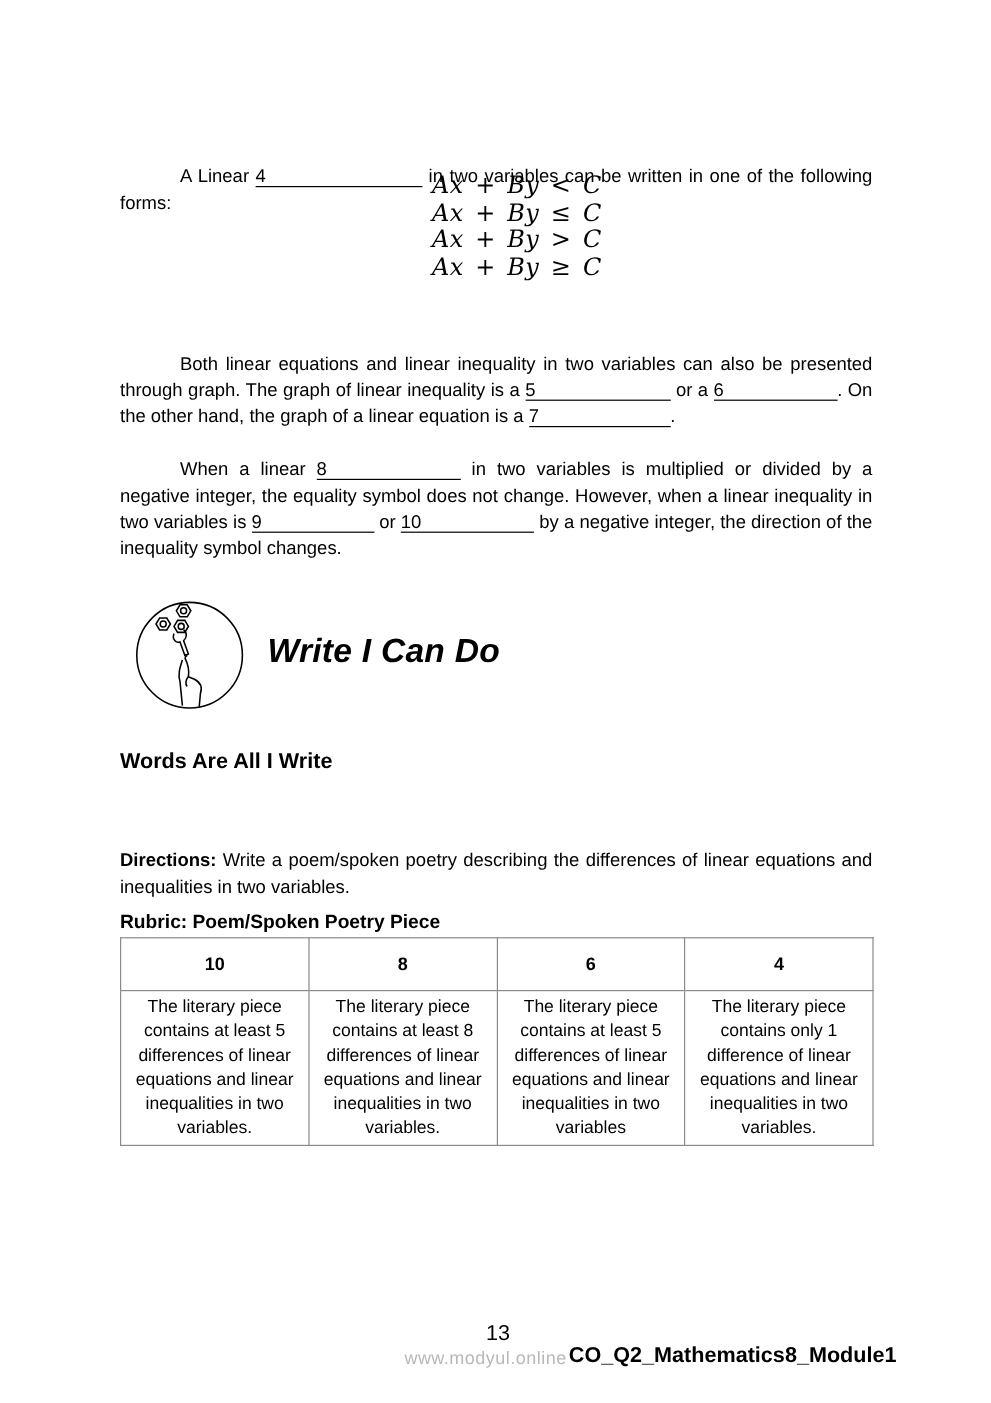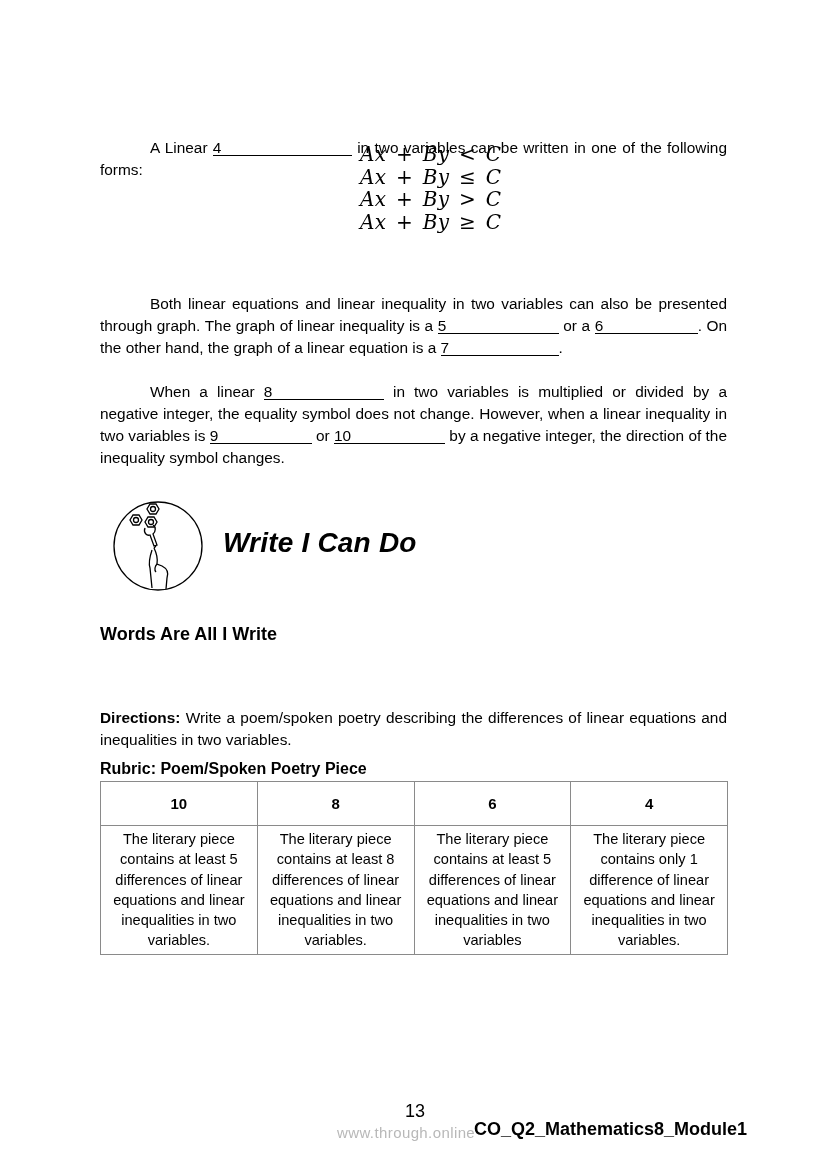--- a/index.html
+++ b/index.html
@@ -178,14 +178,14 @@
   <tr>
     <td>The literary piece contains at least 5 differences of linear equations and linear inequalities in two variables.</td>
     <td>The literary piece contains at least 8 differences of linear equations and linear inequalities in two variables.</td>
     <td>The literary piece contains at least 5 differences of linear equations and linear inequalities in two variables</td>
     <td>The literary piece contains only 1 difference of linear equations and linear inequalities in two variables.</td>
   </tr>
 </tbody>
   </table>
 
 <div class="page-number">13</div>
-<div class="watermark">www.through.online</div>
+<div class="watermark">www.modyul.online</div>
 <div class="module-code">CO_Q2_Mathematics8_Module1</div>
 
 </body></html>

